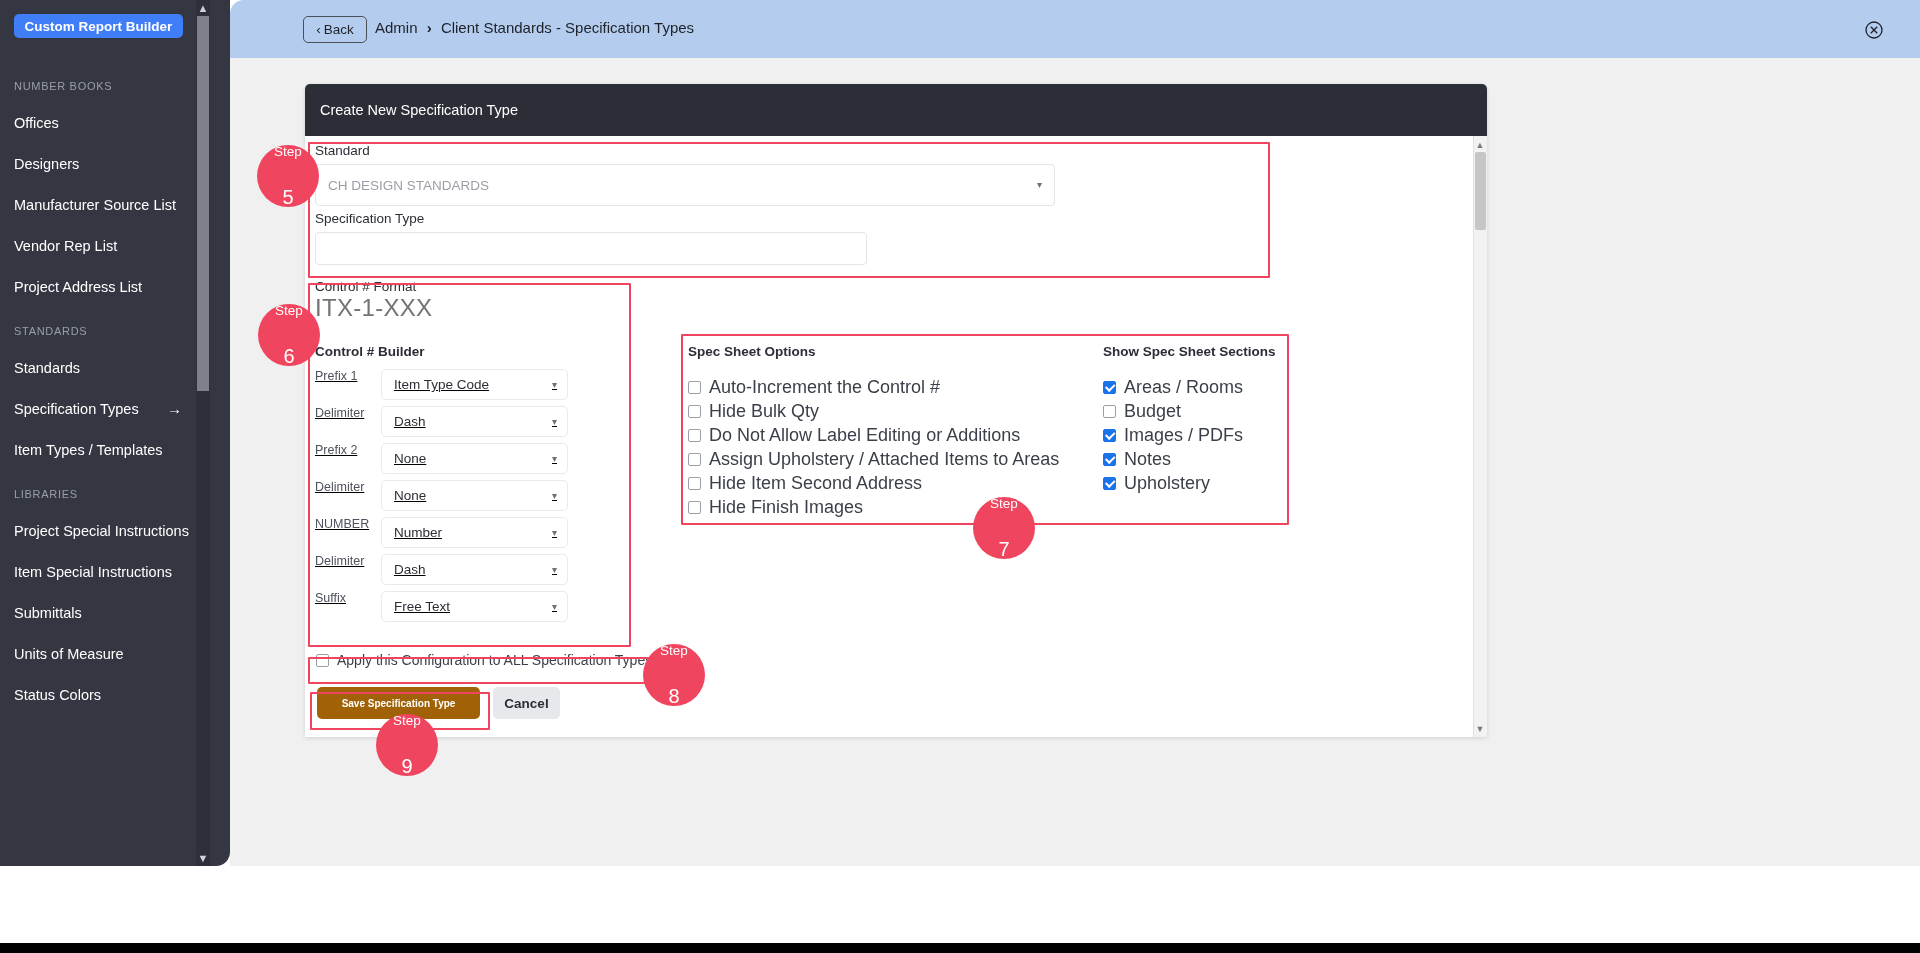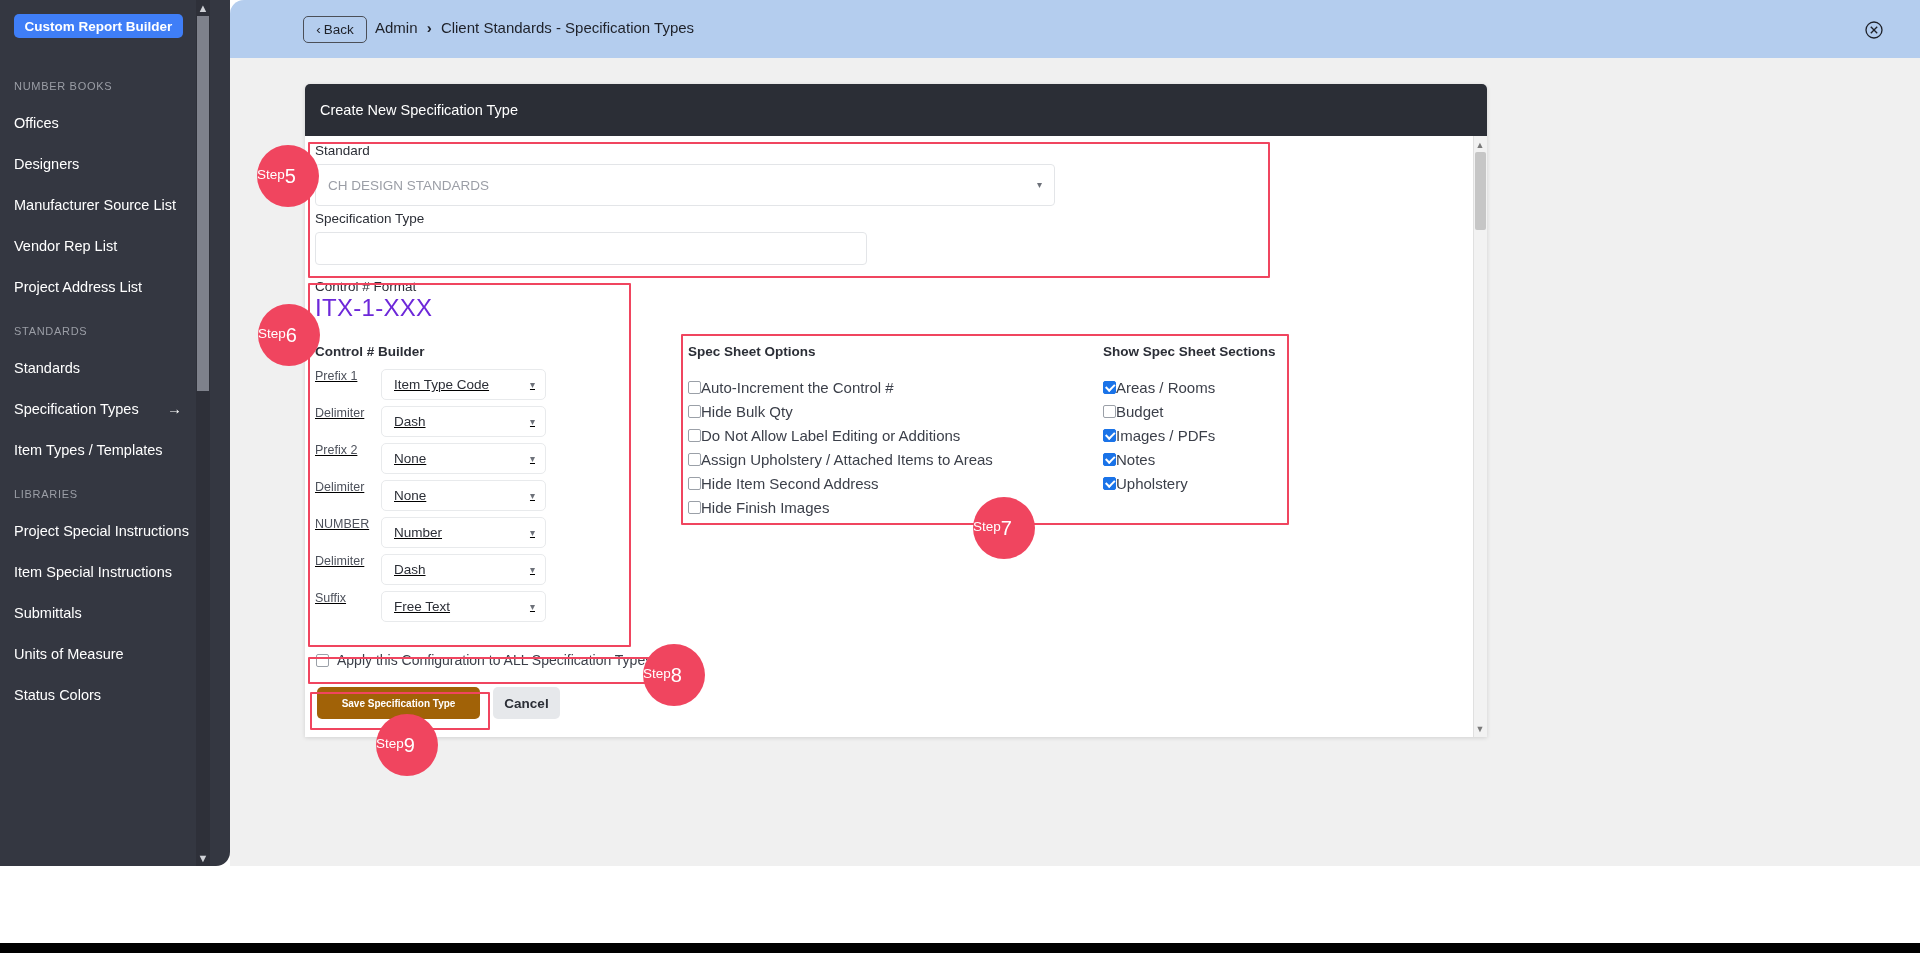--- a/index.html
+++ b/index.html
@@ -122,44 +122,44 @@
     justify-content: space-between; cursor: pointer;
   }
   .spec-input {
     width: 552px; height: 33px; border: 1px solid #e3e5e8; border-radius: 4px;
     background: #ffffff; font-size: 13.5px; padding: 0 10px;
     color: #2b2e36; outline: none;
     font-family: "Liberation Sans", sans-serif;
   }
 
   .ctrl-format-value {
-    font-size: 24px; color: #6d28d9; font-weight: 400; letter-spacing: 0.3px;
+    font-size: 24px; color: #737373; font-weight: 400; letter-spacing: 0.3px;
   }
   .ctrl-builder-title {
     font-size: 13.5px; font-weight: 700; color: #2b2e36;
   }
   .builder-row {
     display: flex; align-items: flex-start; height: 37px; margin-bottom: 0; text-decoration: underline;
   }
   .builder-row-label {
     width: 66px; font-size: 12.5px; color: #4d515b; flex: none;
   }
   .builder-select {
-    width: 165px; height: 31px; border: 1px solid #e8eaec; border-radius: 5px;
+    width: 187px; height: 31px; border: 1px solid #e8eaec; border-radius: 5px;
     background: #ffffff; font-size: 13.5px; color: #2b2e36;
     display: flex; align-items: center; justify-content: space-between;
     padding: 0 10px 0 12px; cursor: pointer; font-weight: 400;
   }
   .chev { color: #6d7179; font-size: 10px; line-height: 1; }
 
   
   .col-title { font-size: 13.5px; font-weight: 700; color: #2b2e36; }
   .cb-row {
-    display: flex; align-items: center; 
-    height: 24px; font-size: 15px; color: #3b3f49; cursor: pointer;
+    display: flex; align-items: center; gap: 8px;
+    height: 24px; font-size: 18px; color: #3b3f49; cursor: pointer;
   }
   .cb {
     width: 13px; height: 13px; border: 1px solid #9ba0a8;
     border-radius: 2px; background: #fff; flex: none;
     display: flex; align-items: center; justify-content: center;
   }
   .cb.on { background: #1a73e8; border-color: #1a73e8; }
   .cb.on::after {
     content: ""; width: 3.5px; height: 7px;
     border: solid #fff; border-width: 0 2px 2px 0;
@@ -182,22 +182,22 @@
   }
 
   
   .hl {
     position: absolute; border: 2px solid #f0455f;
     pointer-events: none; z-index: 40; border-radius: 1px;
   }
   .step-badge {
     position: absolute; width: 62px; height: 62px; border-radius: 50%;
     background: #f0455f; color: #ffffff; z-index: 45;
-    display: flex; flex-direction: row;
-    align-items: center; justify-content: flex-start; line-height: 1;
+    display: flex; flex-direction: column;
+    align-items: center; justify-content: space-between; line-height: 1;
   }
   .step-badge .s-word { font-size: 13.5px; margin-bottom: 2px; }
   .step-badge .s-num { font-size: 20px; }
 
   .bottom-bar {
     position: absolute; left: 0; bottom: 0; width: 1920px; height: 10px;
     background: #000000; z-index: 50;
   }
 </style>
 </head>

